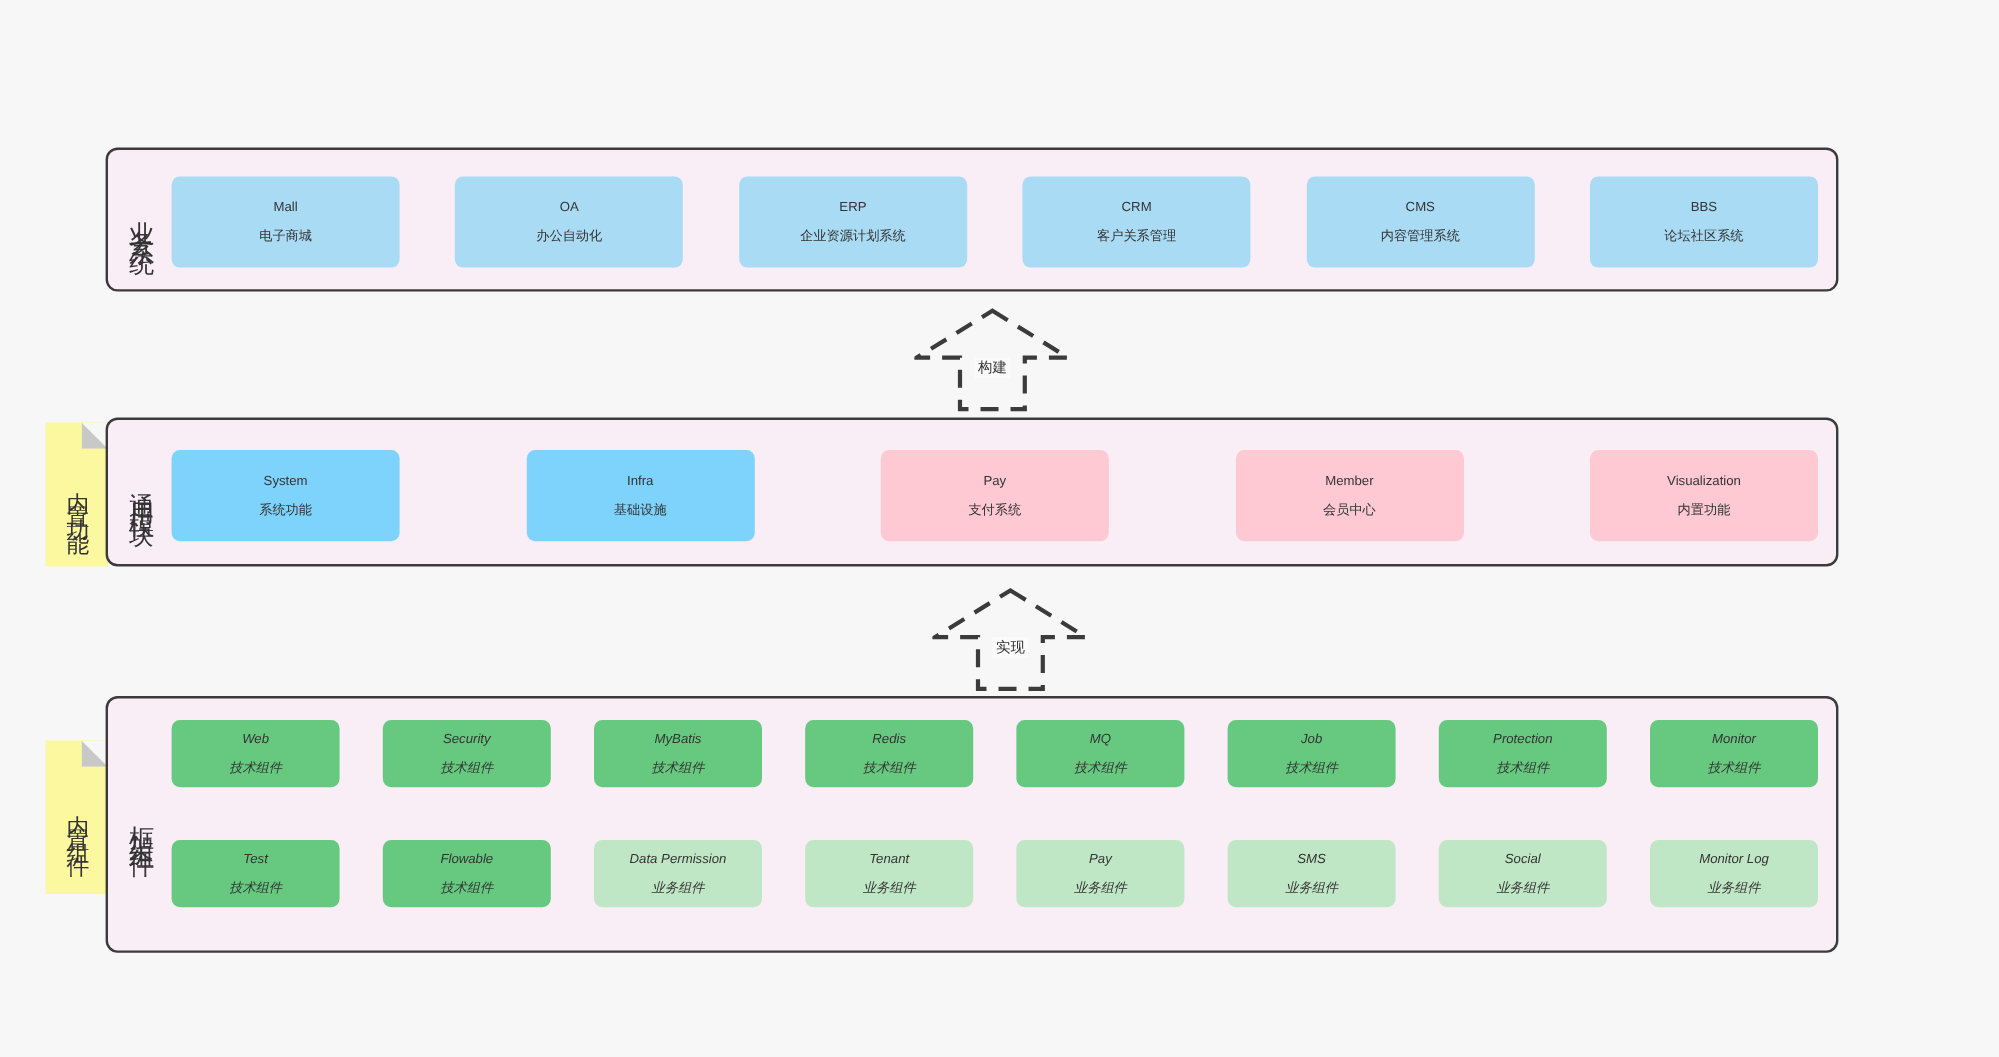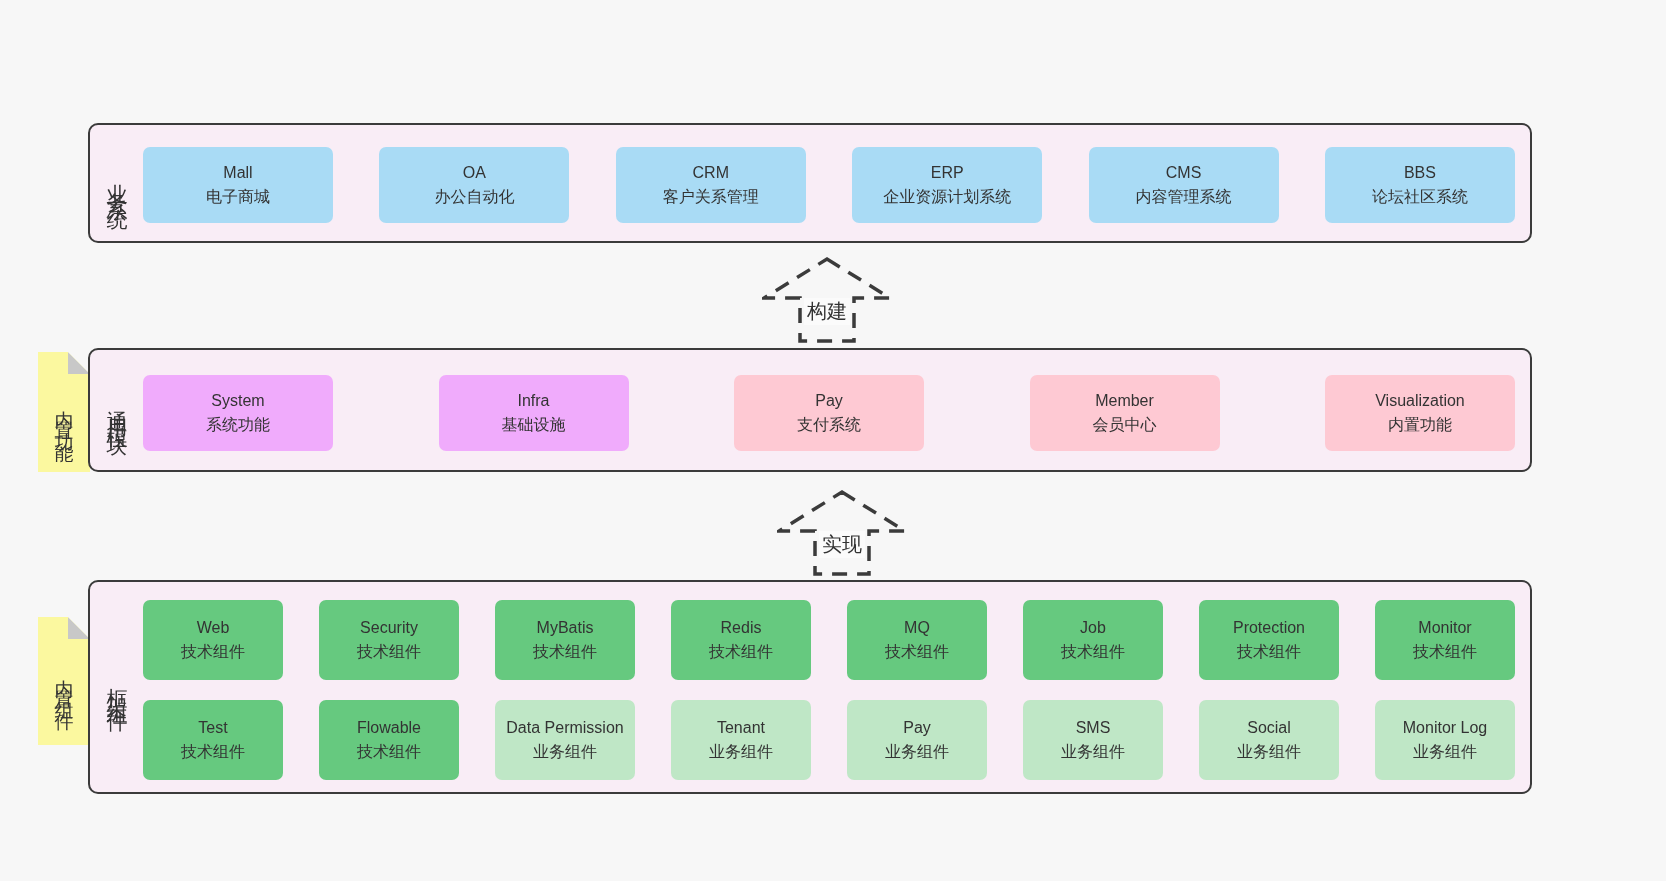--- a/index.html
+++ b/index.html
@@ -8,63 +8,63 @@
 
   .panel { position:absolute; left:88px; width:1444px; box-sizing:border-box;
            background:#f9edf6; border:2px solid #3b3b3b; border-radius:10px; z-index:1; }
   .panel-label { position:absolute; left:13px; top:50%; transform:translateY(-50%);
                  writing-mode:vertical-rl; text-orientation:upright;
                  font-size:21px; letter-spacing:8px; color:#333; white-space:nowrap; }
 
   .row { position:absolute; left:53px; right:15px; display:flex; justify-content:space-between; }
   .box { box-sizing:border-box; border-radius:7px; display:flex; flex-direction:column;
          align-items:center; justify-content:center; text-align:center;
-         color:#333; font-size:16px; line-height:24px; }
+         color:#333; font-size:11px; line-height:24px; }
   .w190 { width:190px; height:76px; }
-  .w140 { width:140px; height:80px; }
+  .w140 { width:140px; height:56px;font-style:italic; }
   .blue  { background:#a9dbf5; }
-  .red   { background:#f0abfc; }
+  .red   { background:#7dd3fc; }
   .pink  { background:#fec9d3; }
   .green { background:#66c97f; }
   .lgreen{ background:#bfe7c6; }
 
   .sticky { position:absolute; left:38px; width:52px; background:#fbf89f; z-index:0;
             display:flex; align-items:center; justify-content:center; }
   .sticky-label { writing-mode:vertical-rl; text-orientation:upright;
                   font-size:19px; letter-spacing:11px; color:#333; white-space:nowrap; padding-top:10px; }
   .fold { position:absolute; top:0; right:0; width:22px; height:22px; }
 
   .arrow-wrap { position:absolute; width:130px; height:88px; z-index:1; }
   .arrow-wrap svg { display:block; }
   .arrow-label { position:absolute; left:50%; top:42px; transform:translateX(-50%);
-                 background:#fbfbfb; padding:0 3px; font-size:20px; color:#333; white-space:nowrap; }
+                 background:#fbfbfb; padding:0 3px; font-size:12px; color:#333; white-space:nowrap; }
 </style>
 </head>
 <body>
 
 <div class="stage">
 
   <div class="panel" style="top:123px; height:120px;">
     <div class="panel-label">业务系统</div>
     <div class="row" style="top:22px;">
       <div class="box w190 blue">
         <div>Mall</div>
         <div>电子商城</div>
       </div>
       <div class="box w190 blue">
         <div>OA</div>
         <div>办公自动化</div>
       </div>
       <div class="box w190 blue">
+        <div>ERP</div>
+        <div>企业资源计划系统</div>
+      </div>
+      <div class="box w190 blue">
         <div>CRM</div>
         <div>客户关系管理</div>
-      </div>
-      <div class="box w190 blue">
-        <div>ERP</div>
-        <div>企业资源计划系统</div>
       </div>
       <div class="box w190 blue">
         <div>CMS</div>
         <div>内容管理系统</div>
       </div>
       <div class="box w190 blue">
         <div>BBS</div>
         <div>论坛社区系统</div>
       </div>
     </div>

